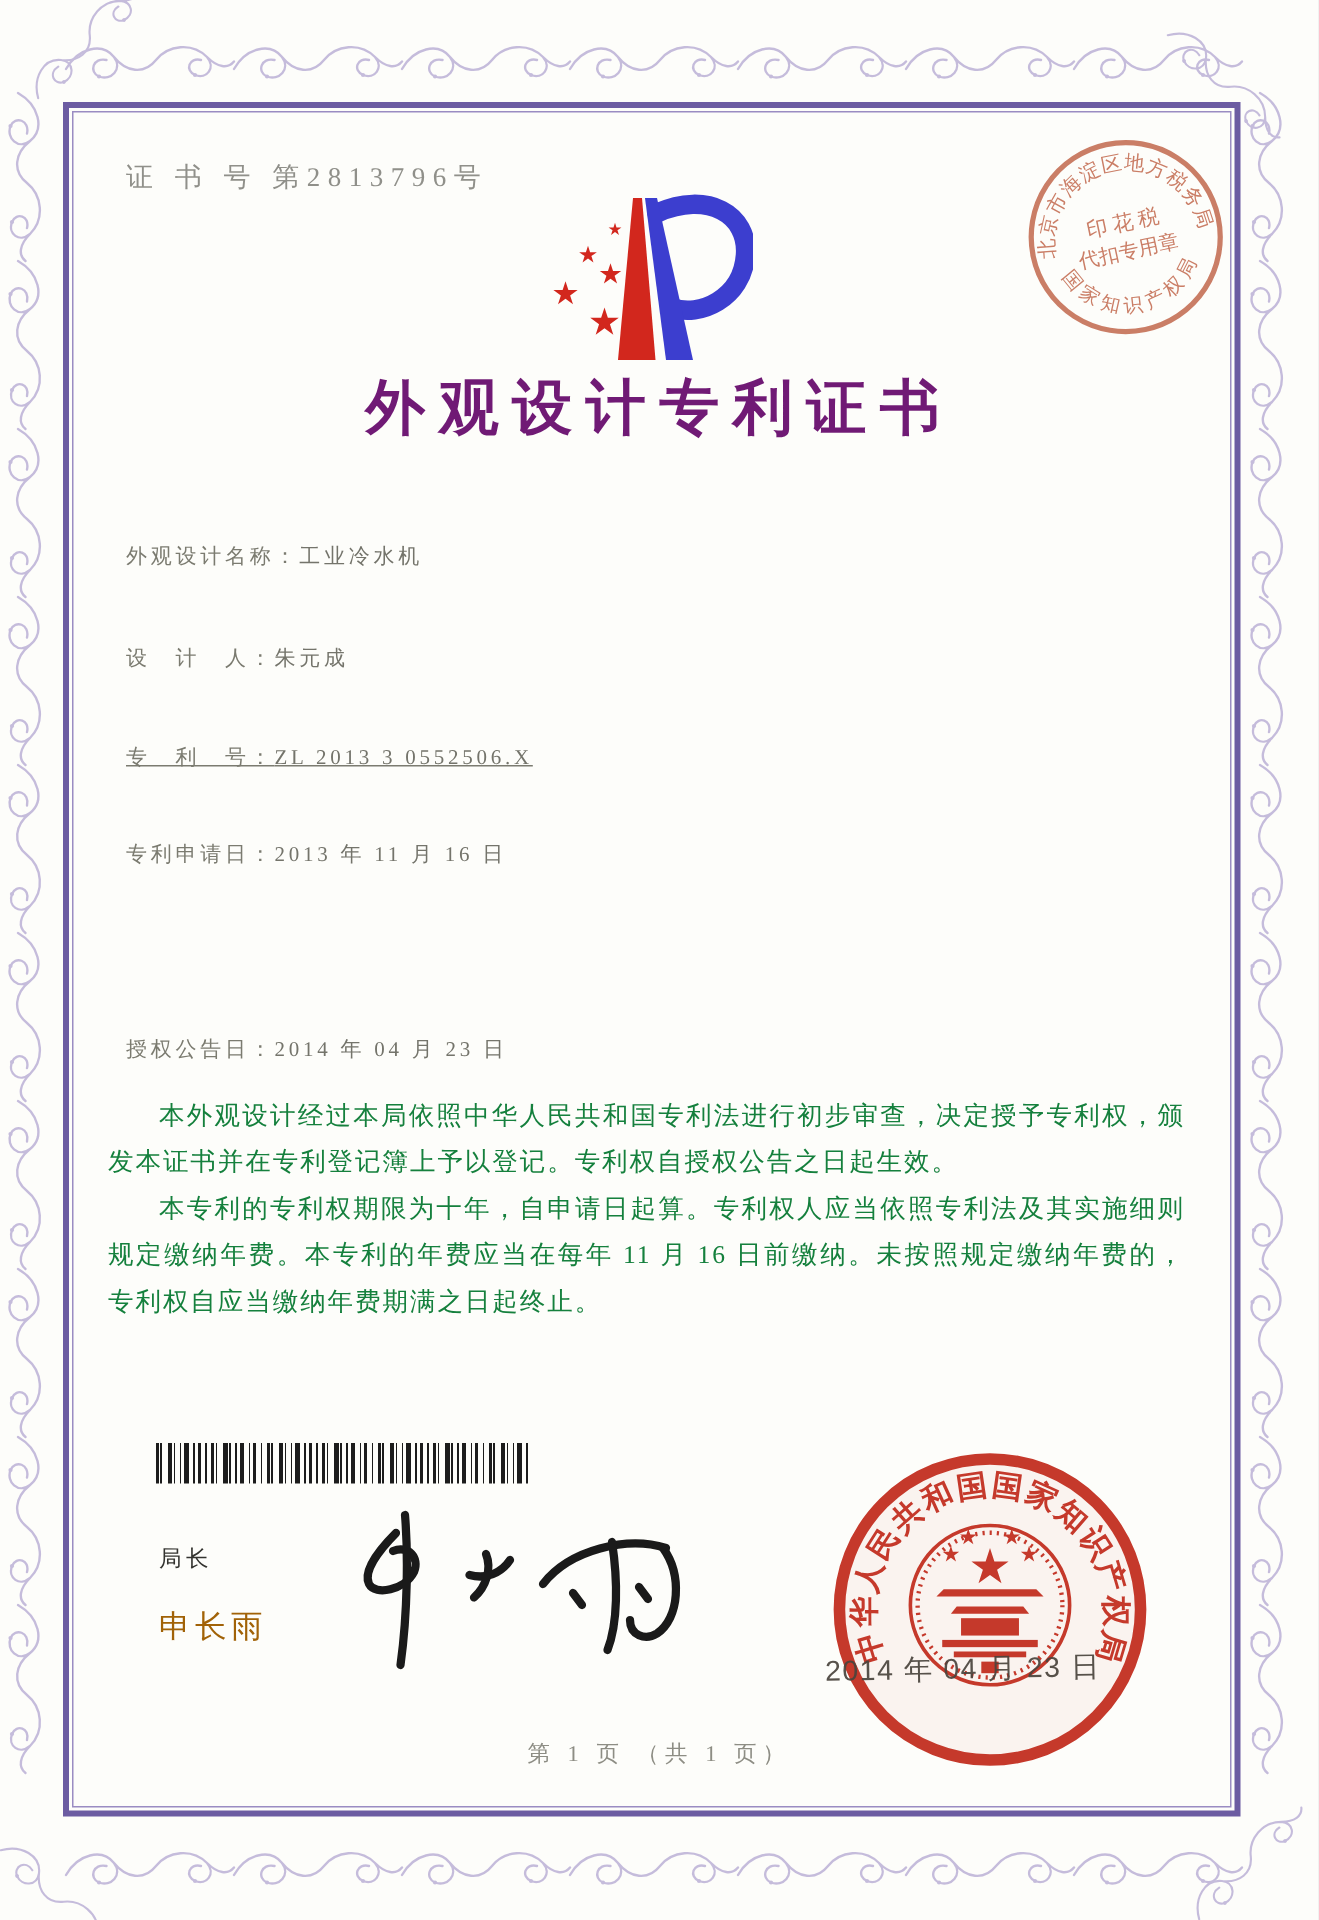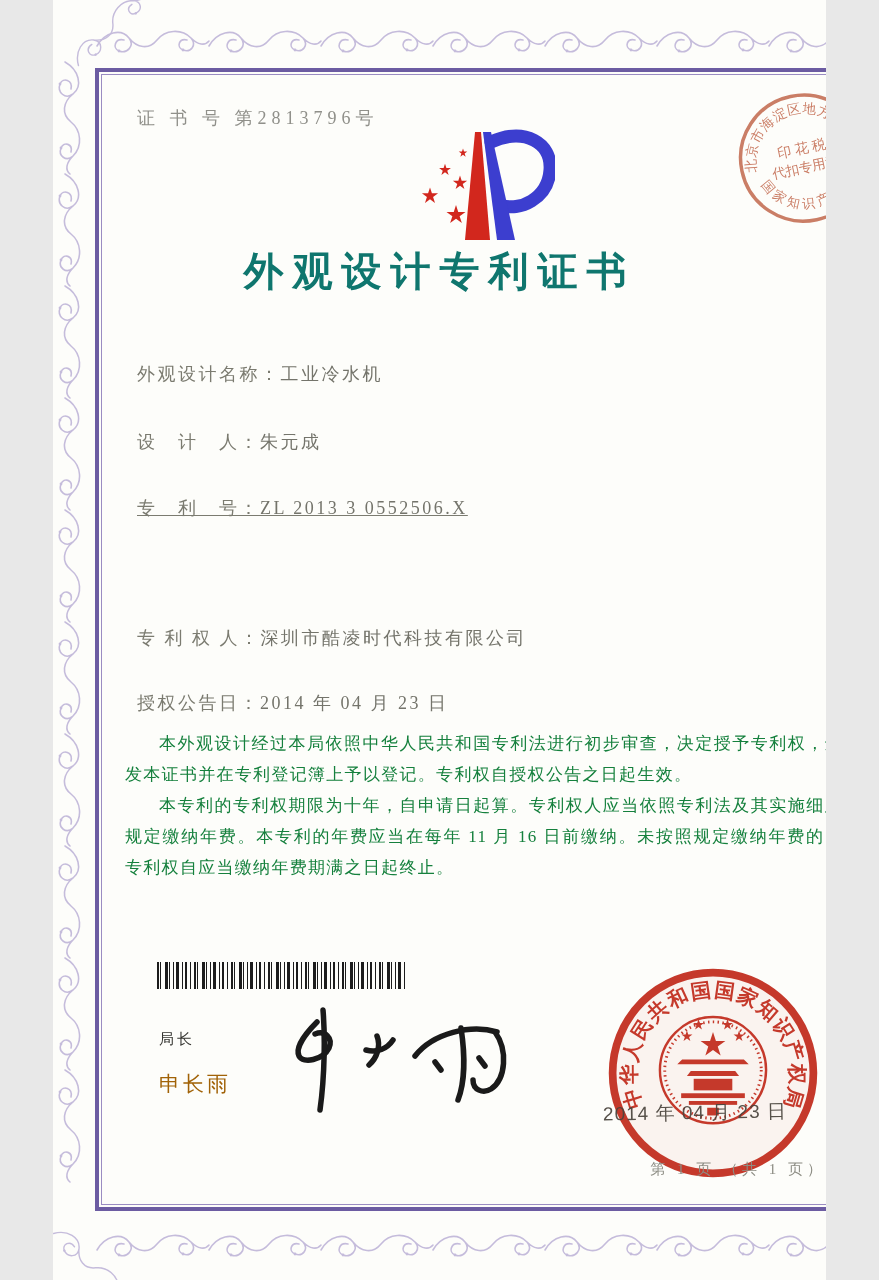--- a/index.html
+++ b/index.html
@@ -1,17 +1,17 @@
 <!DOCTYPE html>
 <html><head>
 <meta charset="utf-8">
 <style>
   html,body{margin:0;padding:0;background:#e8e8e8;}
   .page{
-    position:relative;width:773px;height:1280px;margin:0 auto;
+    position:relative;width:879px;height:1280px;margin:0 auto;
     background:#fdfdfa;overflow:hidden;
     font-family:"Liberation Serif","DejaVu Serif",serif;
   }
   .abs{position:absolute;}
   
   .lace{position:absolute;left:0;top:0;pointer-events:none;opacity:.6;}
   
   .frame{
     position:absolute;left:42px;top:68px;width:785px;height:1143px;
     border:4px solid #6c5ca2;box-sizing:border-box;
@@ -19,23 +19,23 @@
   .frame-inner{
     position:absolute;left:2px;top:2px;right:2px;bottom:2px;
     border:1px solid #9a8cc2;
   }
   .cert-no{
     left:84px;top:106px;font-size:18px;letter-spacing:5px;
     color:#90908a;white-space:nowrap;
   }
   .title{
     left:0;right:0;top:244px;text-align:center;font-size:40px;
-    letter-spacing:9px;color:#0f766e;font-weight:600;
-  }
-  .field-row{left:84px;font-size:18px;color:#7b7b70;letter-spacing:2.5px;white-space:nowrap;}
+    letter-spacing:9px;color:#701a75;font-weight:600;
+  }
+  .field-row{left:84px;font-size:14px;color:#7b7b70;letter-spacing:2.5px;white-space:nowrap;}
   .field-row .lab{color:#7b7b70;}
   .field-row .val{color:#74746b;}
   .body-text{
     left:72px;top:728px;width:718px;font-size:17px;color:#15803d;
     line-height:31px;letter-spacing:1.3px;text-align:justify;
   }
   .body-text p{margin:0;text-indent:2em;}
   .barcode{
     left:104px;top:962px;width:250px;height:27px;
     background:repeating-linear-gradient(90deg,
@@ -46,21 +46,21 @@
       #1c1c1c 33px 34px,#fdfdfa 34px 37px);
   }
   .sig-title{left:106px;top:1030px;font-size:15px;color:#33332f;letter-spacing:3px;}
   .sig-name{left:106px;top:1070px;font-size:21px;color:#a16207;letter-spacing:3px;}
   .seal-date{
     left:550px;top:1100px;width:180px;font-size:19px;color:#4a443d;
     letter-spacing:1px;white-space:nowrap;transform:rotate(-1deg);
     font-family:"Liberation Sans","DejaVu Sans",sans-serif;opacity:.92;
   }
   .footer{
-    left:0;right:0;top:1160px;text-align:right;font-size:15px;
+    left:0;right:0;top:1160px;text-align:center;font-size:15px;
     color:#8d8d84;letter-spacing:4px;
   }
   .stamp-wrap{left:676px;top:83px;transform:rotate(-12deg);opacity:.85;}
 </style>
 </head>
 <body>
 
 <div class="page">
 
   <svg class="lace" width="879" height="1280" viewBox="0 0 879 1280">
@@ -164,22 +164,22 @@
 
   <div class="abs field-row" style="top:362px;">
     <span class="lab">外观设计名称：</span><span class="val">工业冷水机</span>
   </div>
   <div class="abs field-row" style="top:430px;">
     <span class="lab">设　计　人：</span><span class="val">朱元成</span>
   </div>
   <div class="abs field-row" style="top:496px;text-decoration:underline;">
     <span class="lab">专　利　号：</span><span class="val">ZL 2013 3 0552506.X</span>
   </div>
-  <div class="abs field-row" style="top:626px;">
-    <span class="lab">专 利 权 人：</span><span class="val">深圳市酷凌时代科技有限公司</span>
+  <div class="abs field-row" style="top:561px;">
+    <span class="lab">专利申请日：</span><span class="val">2013 年 11 月 16 日</span>
   </div>
   <div class="abs field-row" style="top:691px;">
     <span class="lab">授权公告日：</span><span class="val">2014 年 04 月 23 日</span>
   </div>
 
   <div class="abs body-text">
     <p>本外观设计经过本局依照中华人民共和国专利法进行初步审查，决定授予专利权，颁发本证书并在专利登记簿上予以登记。专利权自授权公告之日起生效。</p>
     <p>本专利的专利权期限为十年，自申请日起算。专利权人应当依照专利法及其实施细则规定缴纳年费。本专利的年费应当在每年 11 月 16 日前缴纳。未按照规定缴纳年费的，专利权自应当缴纳年费期满之日起终止。</p>
   </div>
 

